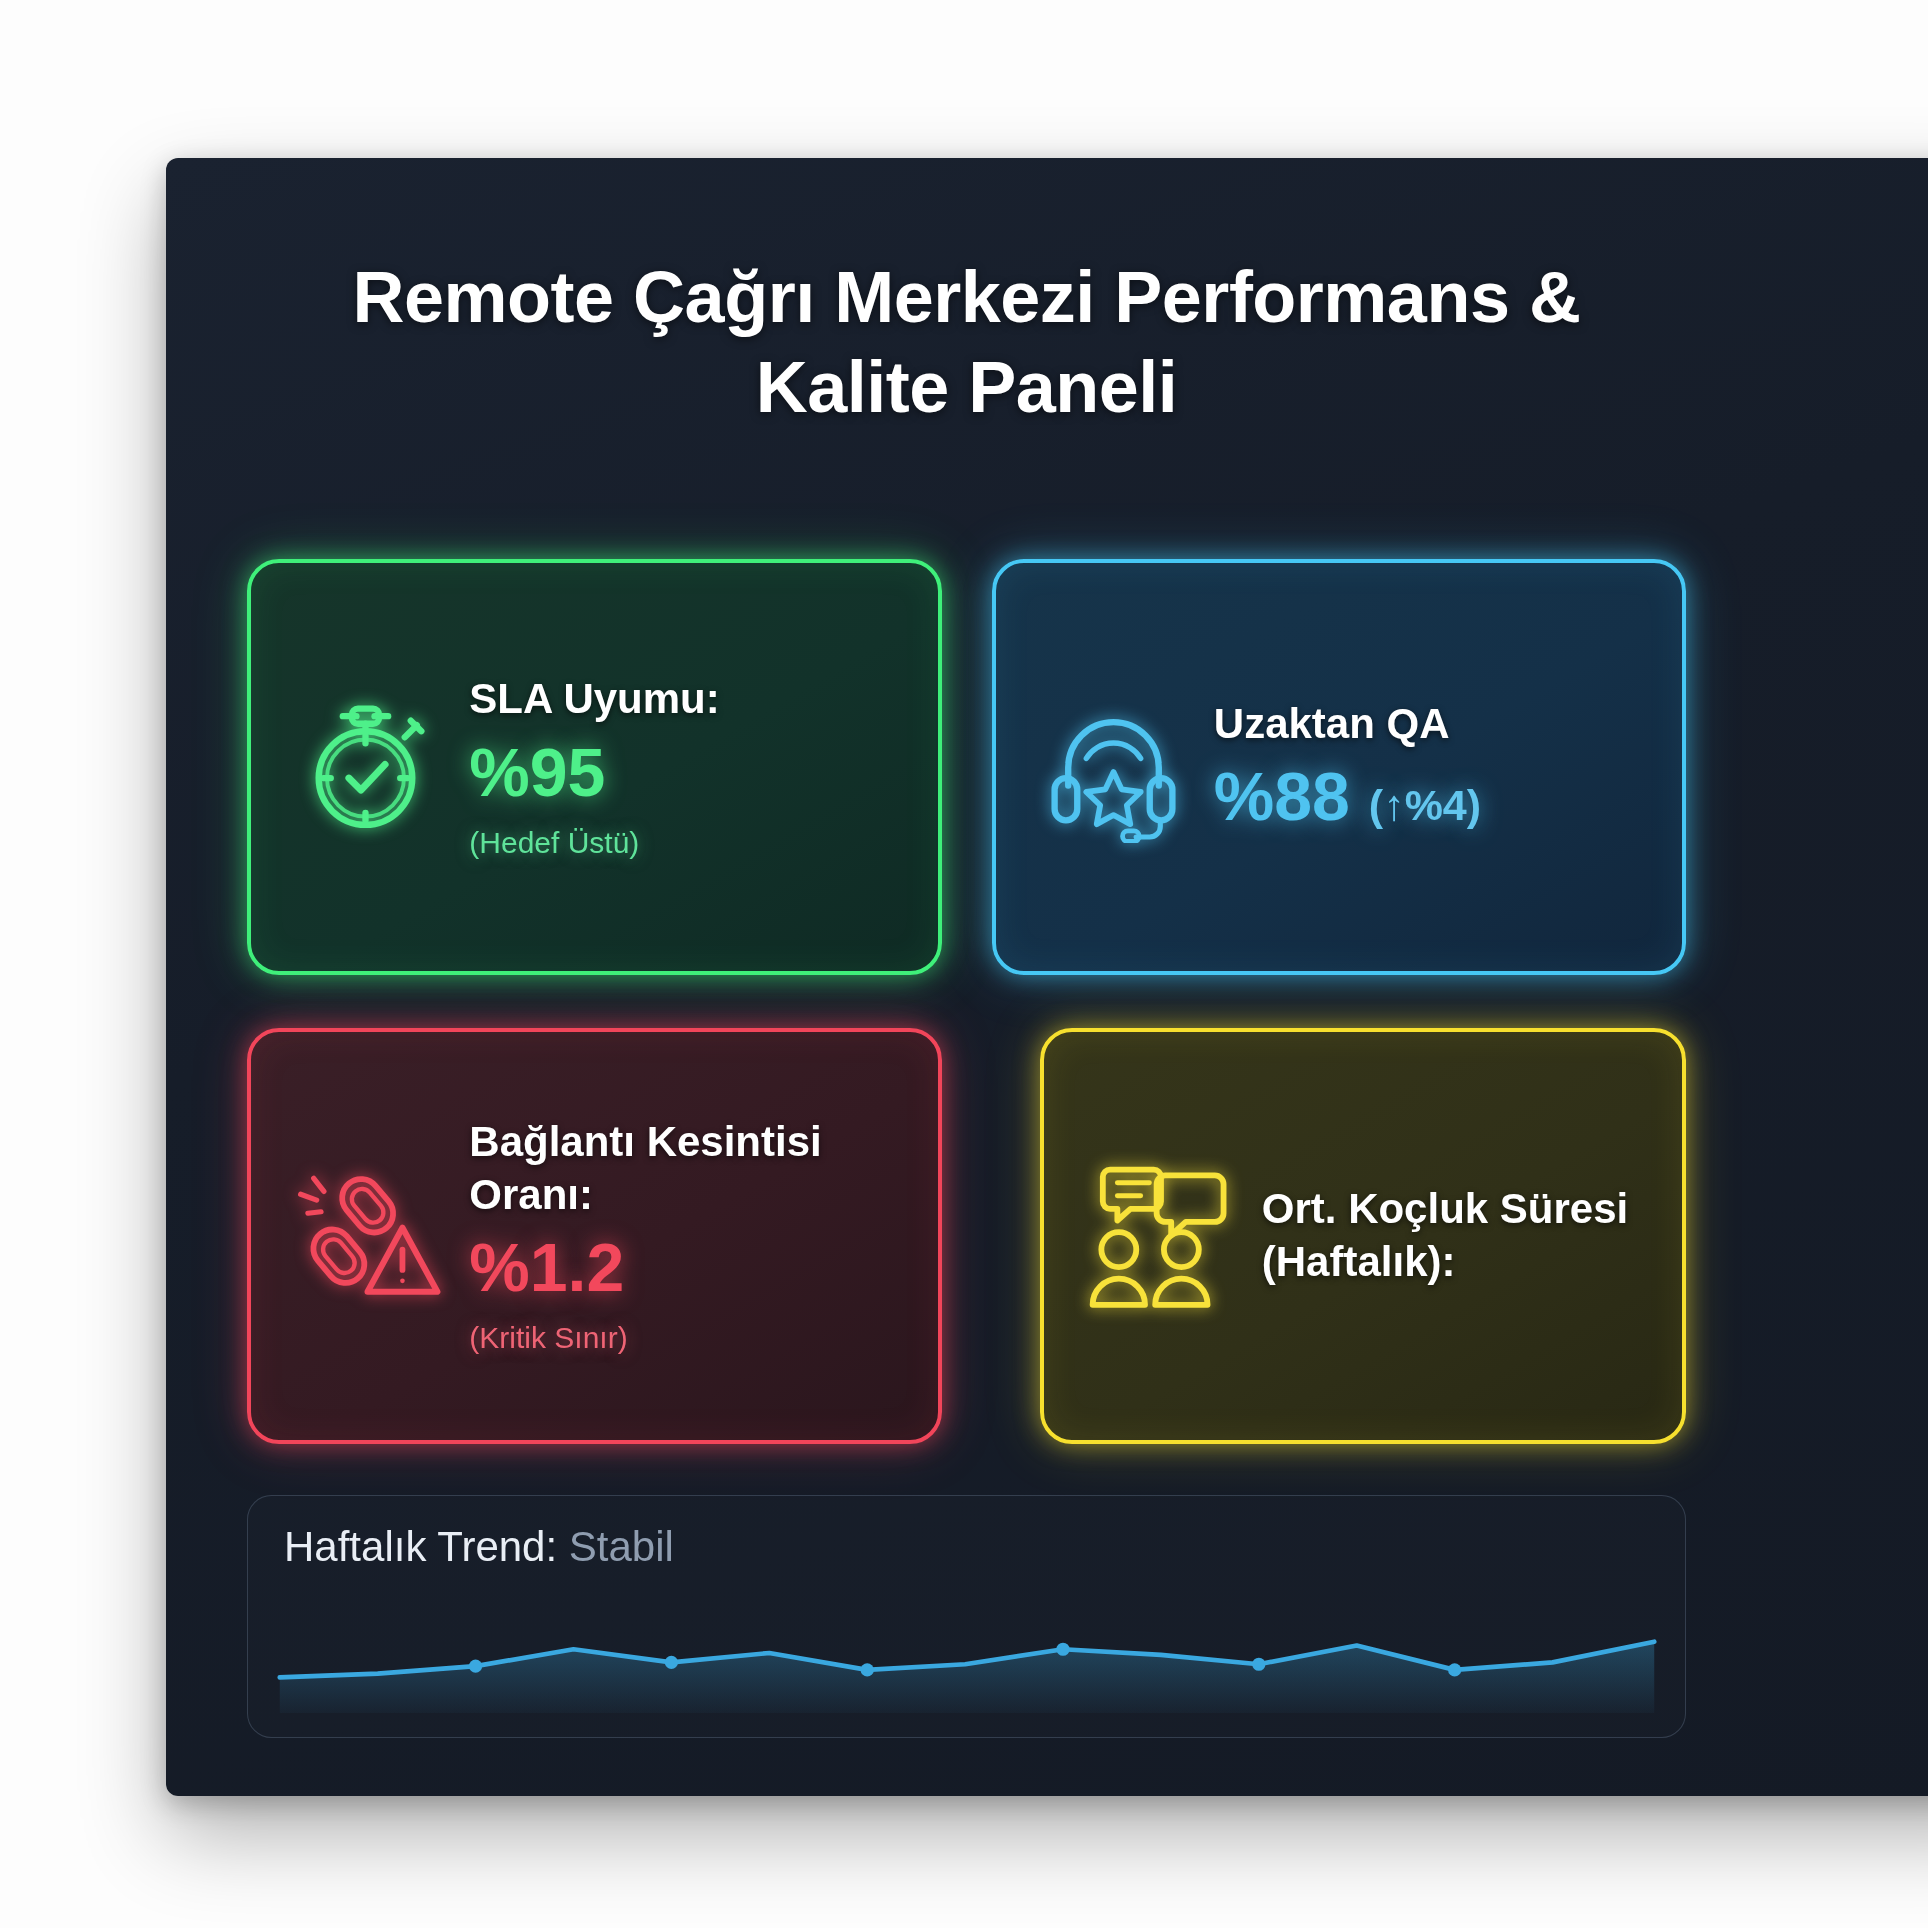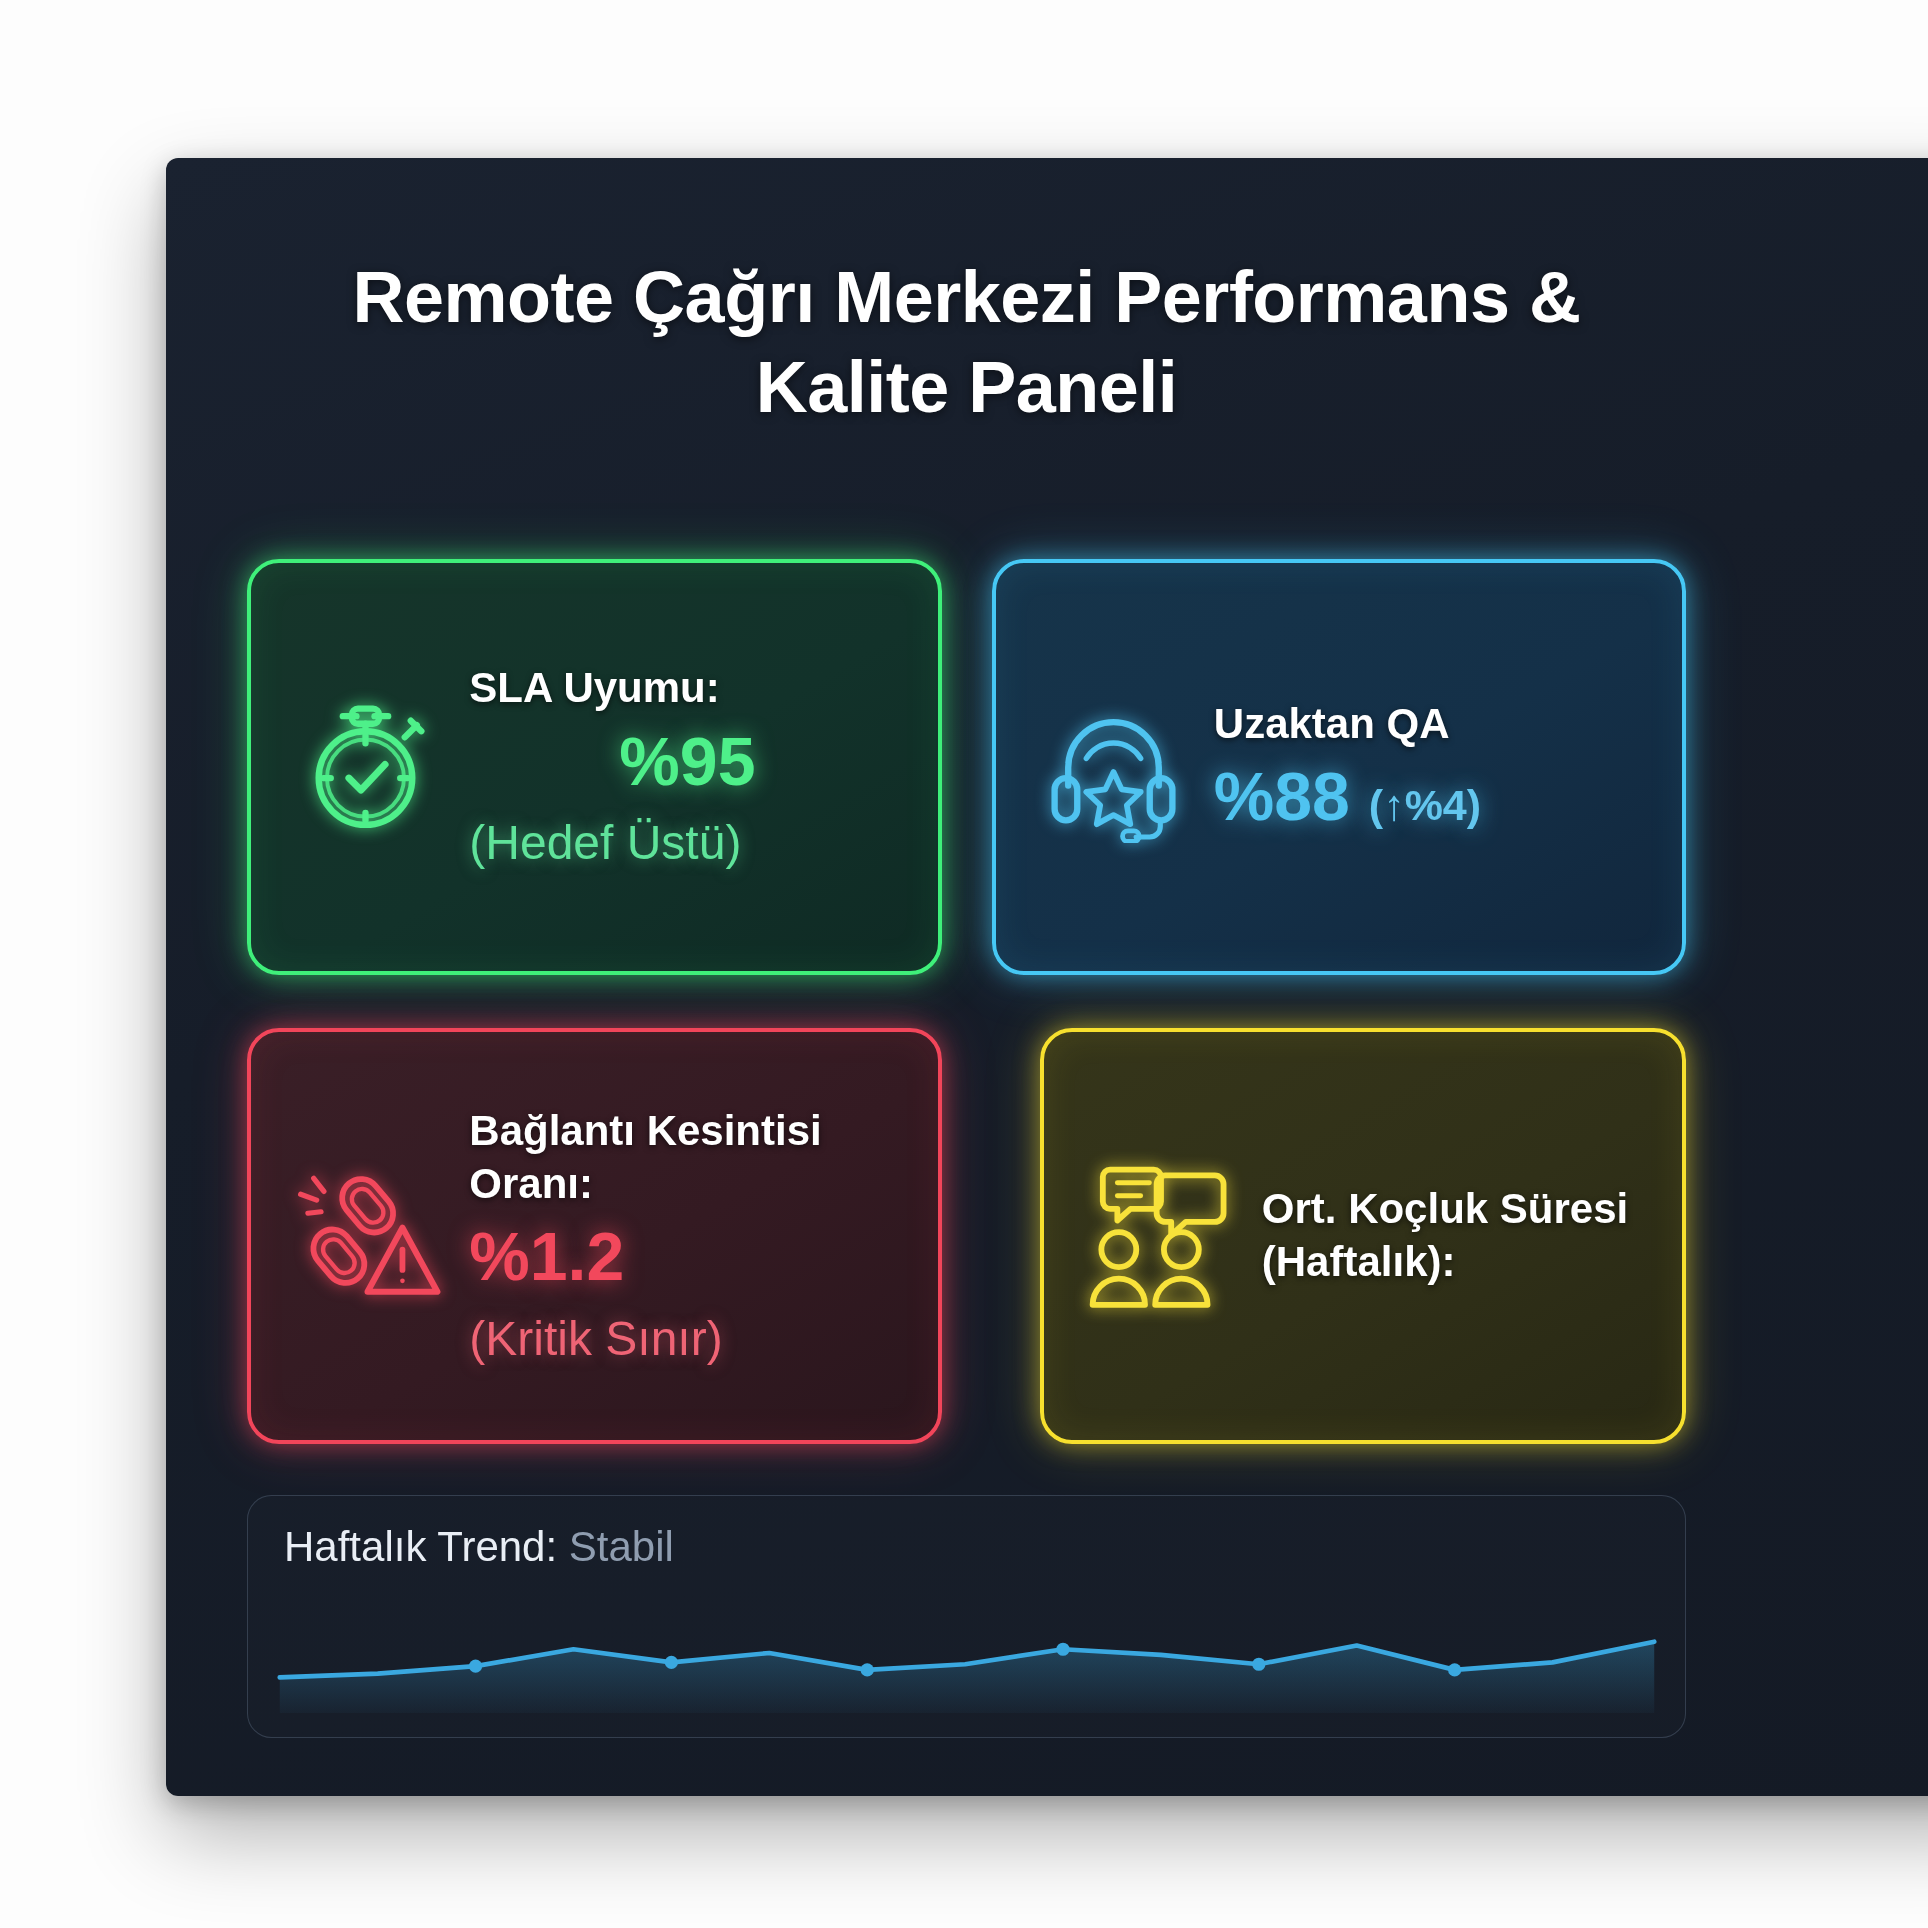--- a/index.html
+++ b/index.html
@@ -100,36 +100,36 @@
     line-height: 1.18;
     margin-top: 5.6px;
   }
 
   .card-value .delta {
     font-size: 43px;
     font-weight: bold;
   }
 
   .card-sub {
-    font-size: 48px;
+    font-size: 30px;
     line-height: 1.2;
     margin-top: 13px;
     font-weight: normal;
   }
 
   
   .card.green {
     border-color: #3ff07a;
     background: linear-gradient(150deg, #16352a 0%, #12322a 55%, #0f2a24 100%);
     box-shadow:
       0 0 24.5px rgba(63,240,122,0.55),
       0 0 56px rgba(63,240,122,0.24),
       inset 0 0 36px rgba(63,240,122,0.10);
   }
-  .card.green .card-value { color: #4ef08a; text-shadow: 0 0 21px rgba(78,240,138,0.7); text-align: center; }
+  .card.green .card-value { color: #4ef08a; text-shadow: 0 0 21px rgba(78,240,138,0.7); }
   .card.green .card-sub   { color: #5fe39a; text-shadow: 0 0 15px rgba(95,227,154,0.55); }
 
   
   .card.blue {
     border-color: #46c8f5;
     background: linear-gradient(150deg, #16344a 0%, #143048 55%, #11263c 100%);
     box-shadow:
       0 0 24.5px rgba(70,200,245,0.55),
       0 0 56px rgba(70,200,245,0.24),
       inset 0 0 36px rgba(70,200,245,0.10);

